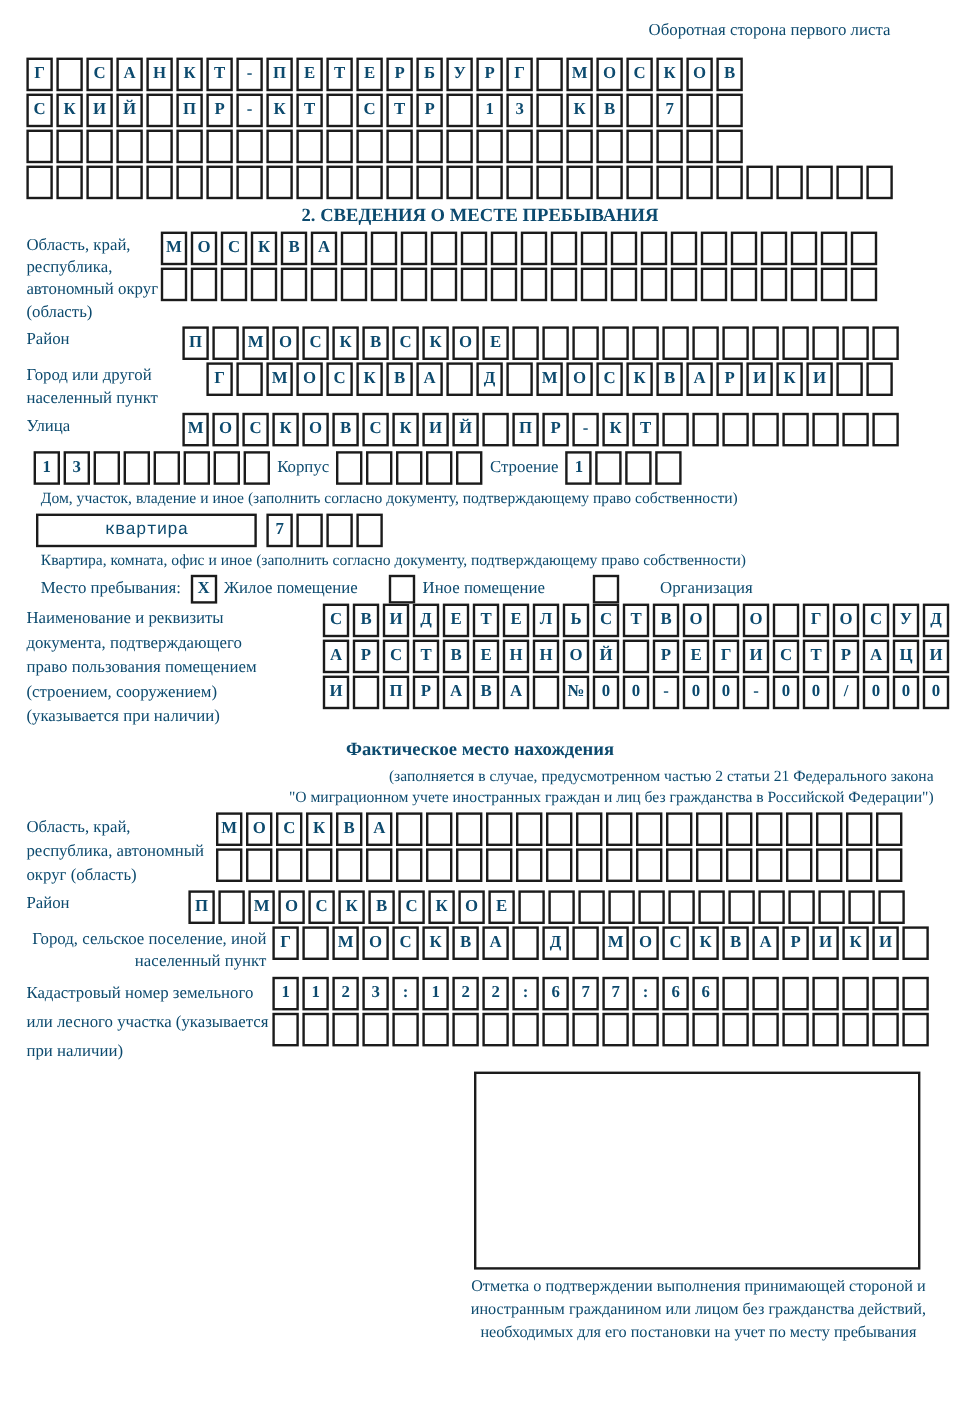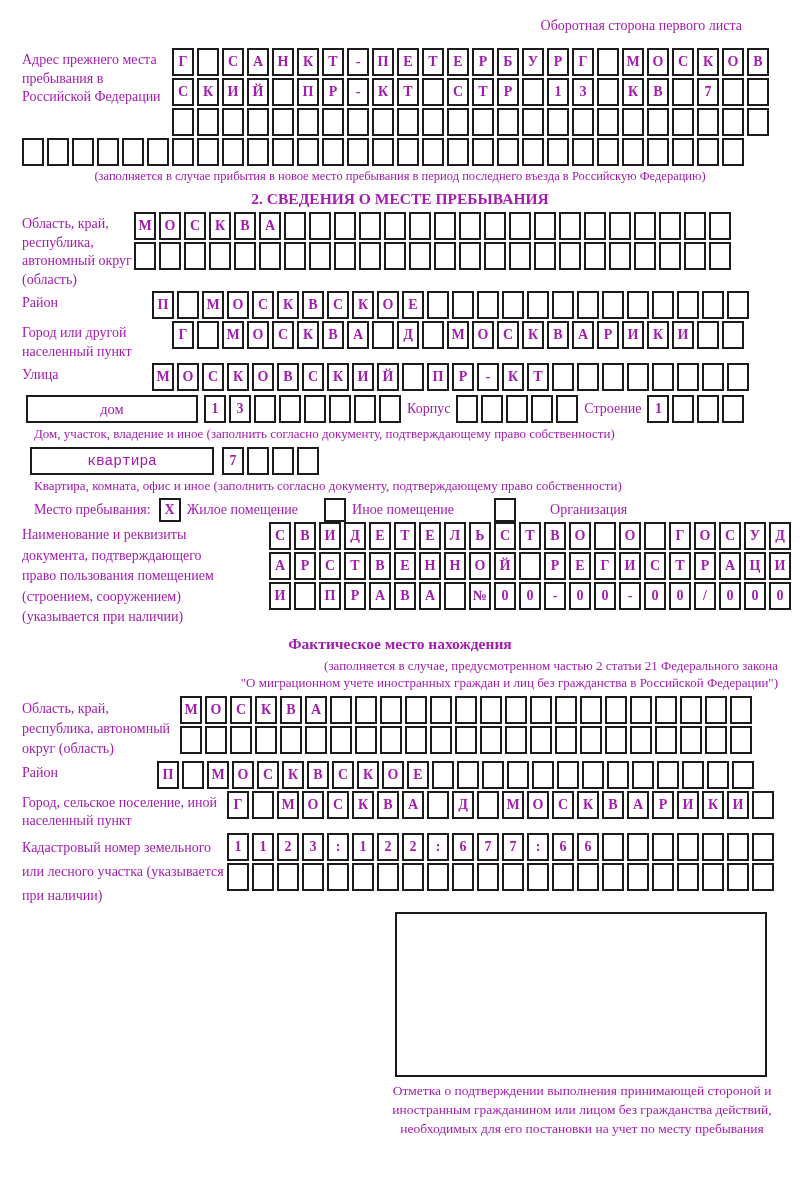--- a/index.html
+++ b/index.html
@@ -1,30 +1,30 @@
 <!DOCTYPE html>
 <html><head>
 <meta charset="utf-8">
 <style>
   html,body{margin:0;padding:0;background:#fff;}
   .page{
     width:800px;height:1180px;box-sizing:border-box;
     padding:16px 22px 0 22px;
     font-family:"Liberation Serif","DejaVu Serif",serif;
-    color:#a21caf;background:#fff;overflow:hidden;position:relative;
+    color:#0c4a6e;background:#fff;overflow:hidden;position:relative;
   }
   .hdr-note{font-size:14px;line-height:20px;text-align:right;padding-right:36px;margin-bottom:12px;}
   .frow{display:flex;align-items:flex-start;margin-bottom:2px;}
   .flabel{font-size:14px;line-height:18.5px;padding-top:3px;box-sizing:border-box;}
   .w150{flex:0 0 150px;}
   .w112{flex:0 0 112px;}
   .w130{flex:0 0 130px;}
   .w135{flex:0 0 135px;}
   .w158{flex:0 0 158px;line-height:20px;}
-  .w200{flex:0 0 200px;}
+  .w200{flex:0 0 200px;text-align:right;}
   .w205{flex:0 0 205px;line-height:24px;}
   .doclabel{flex:0 0 200px;line-height:20.5px;}
   .cellrows{display:flex;flex-direction:column;gap:2px;}
   .cellrow{display:flex;gap:3px;}
   .cell{
     box-sizing:border-box;flex:0 0 22px;width:22px;height:28px;
     border:2px solid #1b1b1b;display:inline-flex;align-items:center;justify-content:center;
     font-size:14px;font-weight:600;background:#fff;
   }
   .fullrow{margin-top:2px;}
@@ -46,21 +46,20 @@
   .stamp-caption{width:400px;margin-left:360px;text-align:center;font-size:13.5px;line-height:19px;}
 </style>
 </head>
 <body>
 
 <div class="page">
 
   <div class="hdr-note">Оборотная сторона первого листа</div>
 
   <div class="frow">
-    <div class="flabel w150">Адрес прежнего места пребывания в Российской Федерации</div>
     <div class="cellrows">
       <div class="cellrow">
           <span class="cell">Г</span>
           <span class="cell"></span>
           <span class="cell">С</span>
           <span class="cell">А</span>
           <span class="cell">Н</span>
           <span class="cell">К</span>
           <span class="cell">Т</span>
           <span class="cell">-</span>
@@ -159,21 +158,20 @@
       <span class="cell"></span>
       <span class="cell"></span>
       <span class="cell"></span>
       <span class="cell"></span>
       <span class="cell"></span>
       <span class="cell"></span>
       <span class="cell"></span>
       <span class="cell"></span>
       <span class="cell"></span>
     </div>
-  <div class="small-note">(заполняется в случае прибытия в новое место пребывания в период последнего въезда в Российскую Федерацию)</div>
 
   <div class="sec-title">2. СВЕДЕНИЯ О МЕСТЕ ПРЕБЫВАНИЯ</div>
 
   <div class="frow">
     <div class="flabel w112">Область, край, республика, автономный округ (область)</div>
     <div class="cellrows">
       <div class="cellrow">
           <span class="cell">М</span>
           <span class="cell">О</span>
           <span class="cell">С</span>
@@ -311,21 +309,20 @@
         <span class="cell"></span>
         <span class="cell"></span>
         <span class="cell"></span>
         <span class="cell"></span>
         <span class="cell"></span>
         <span class="cell"></span>
       </div>
   </div>
 
   <div class="inline-row">
-    <div class="descbox dombox">дом</div>
     <div class="gap6"></div>
     <div class="cellrow">
         <span class="cell">1</span>
         <span class="cell">3</span>
         <span class="cell"></span>
         <span class="cell"></span>
         <span class="cell"></span>
         <span class="cell"></span>
         <span class="cell"></span>
         <span class="cell"></span>

